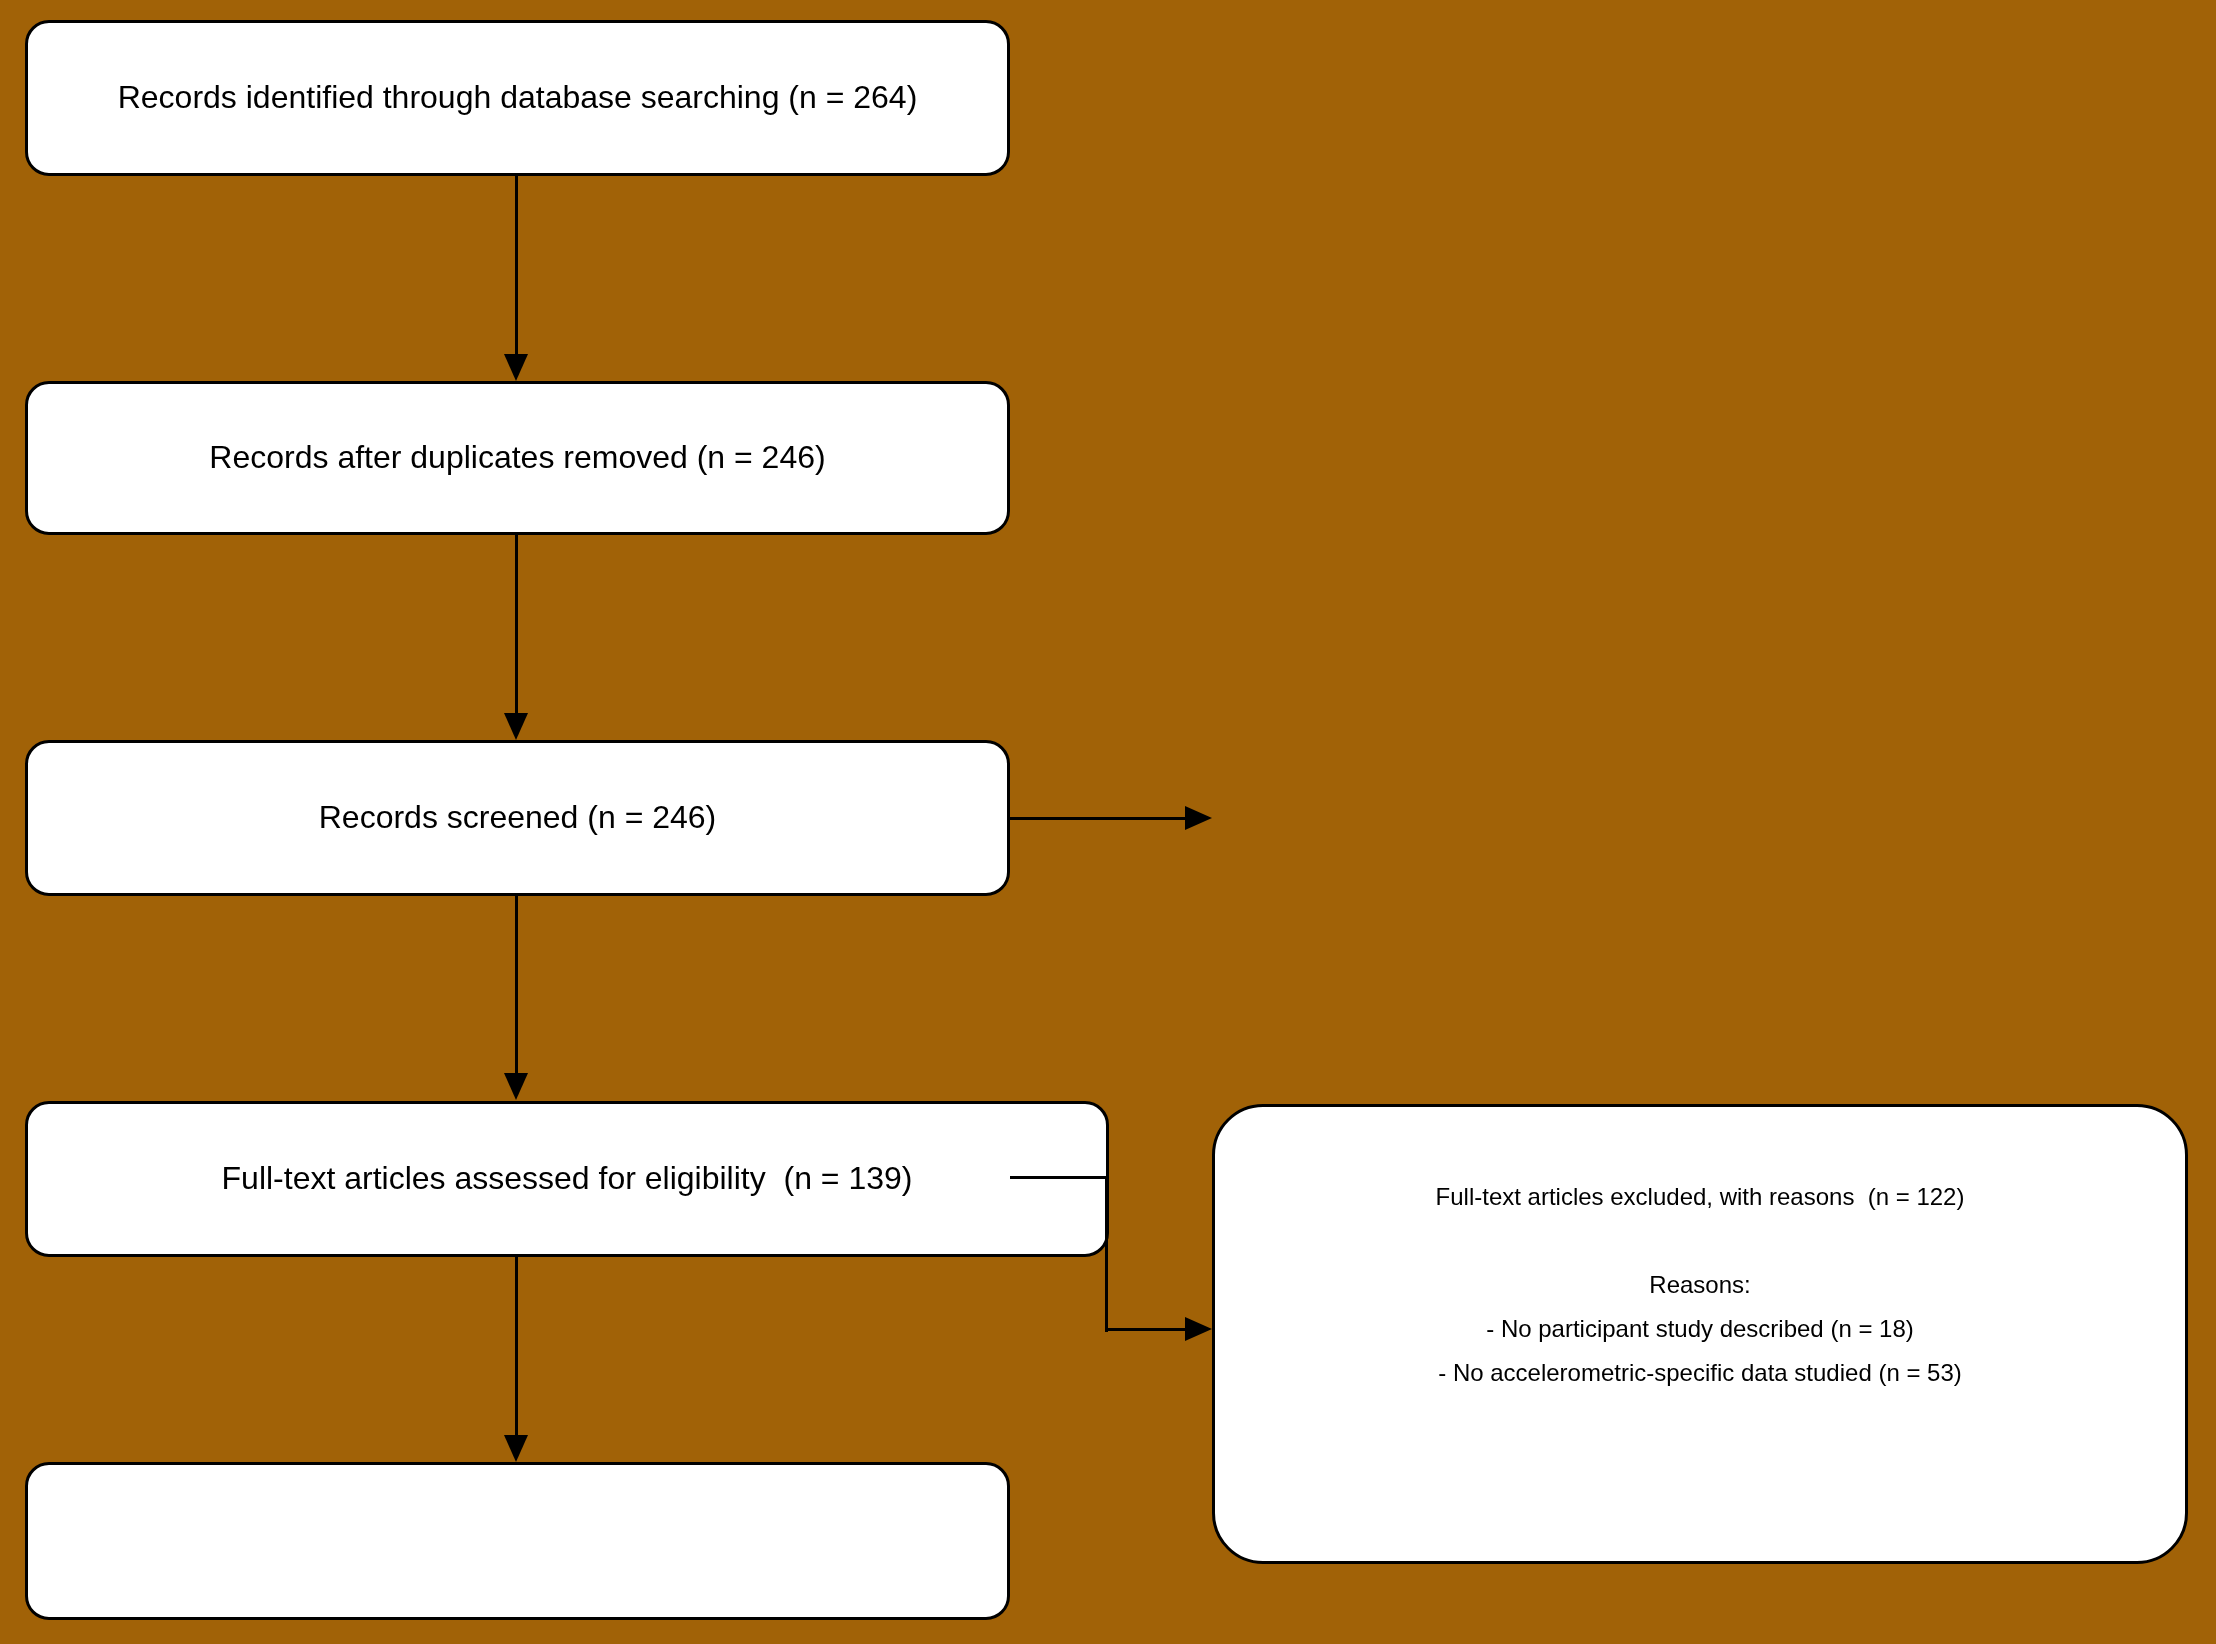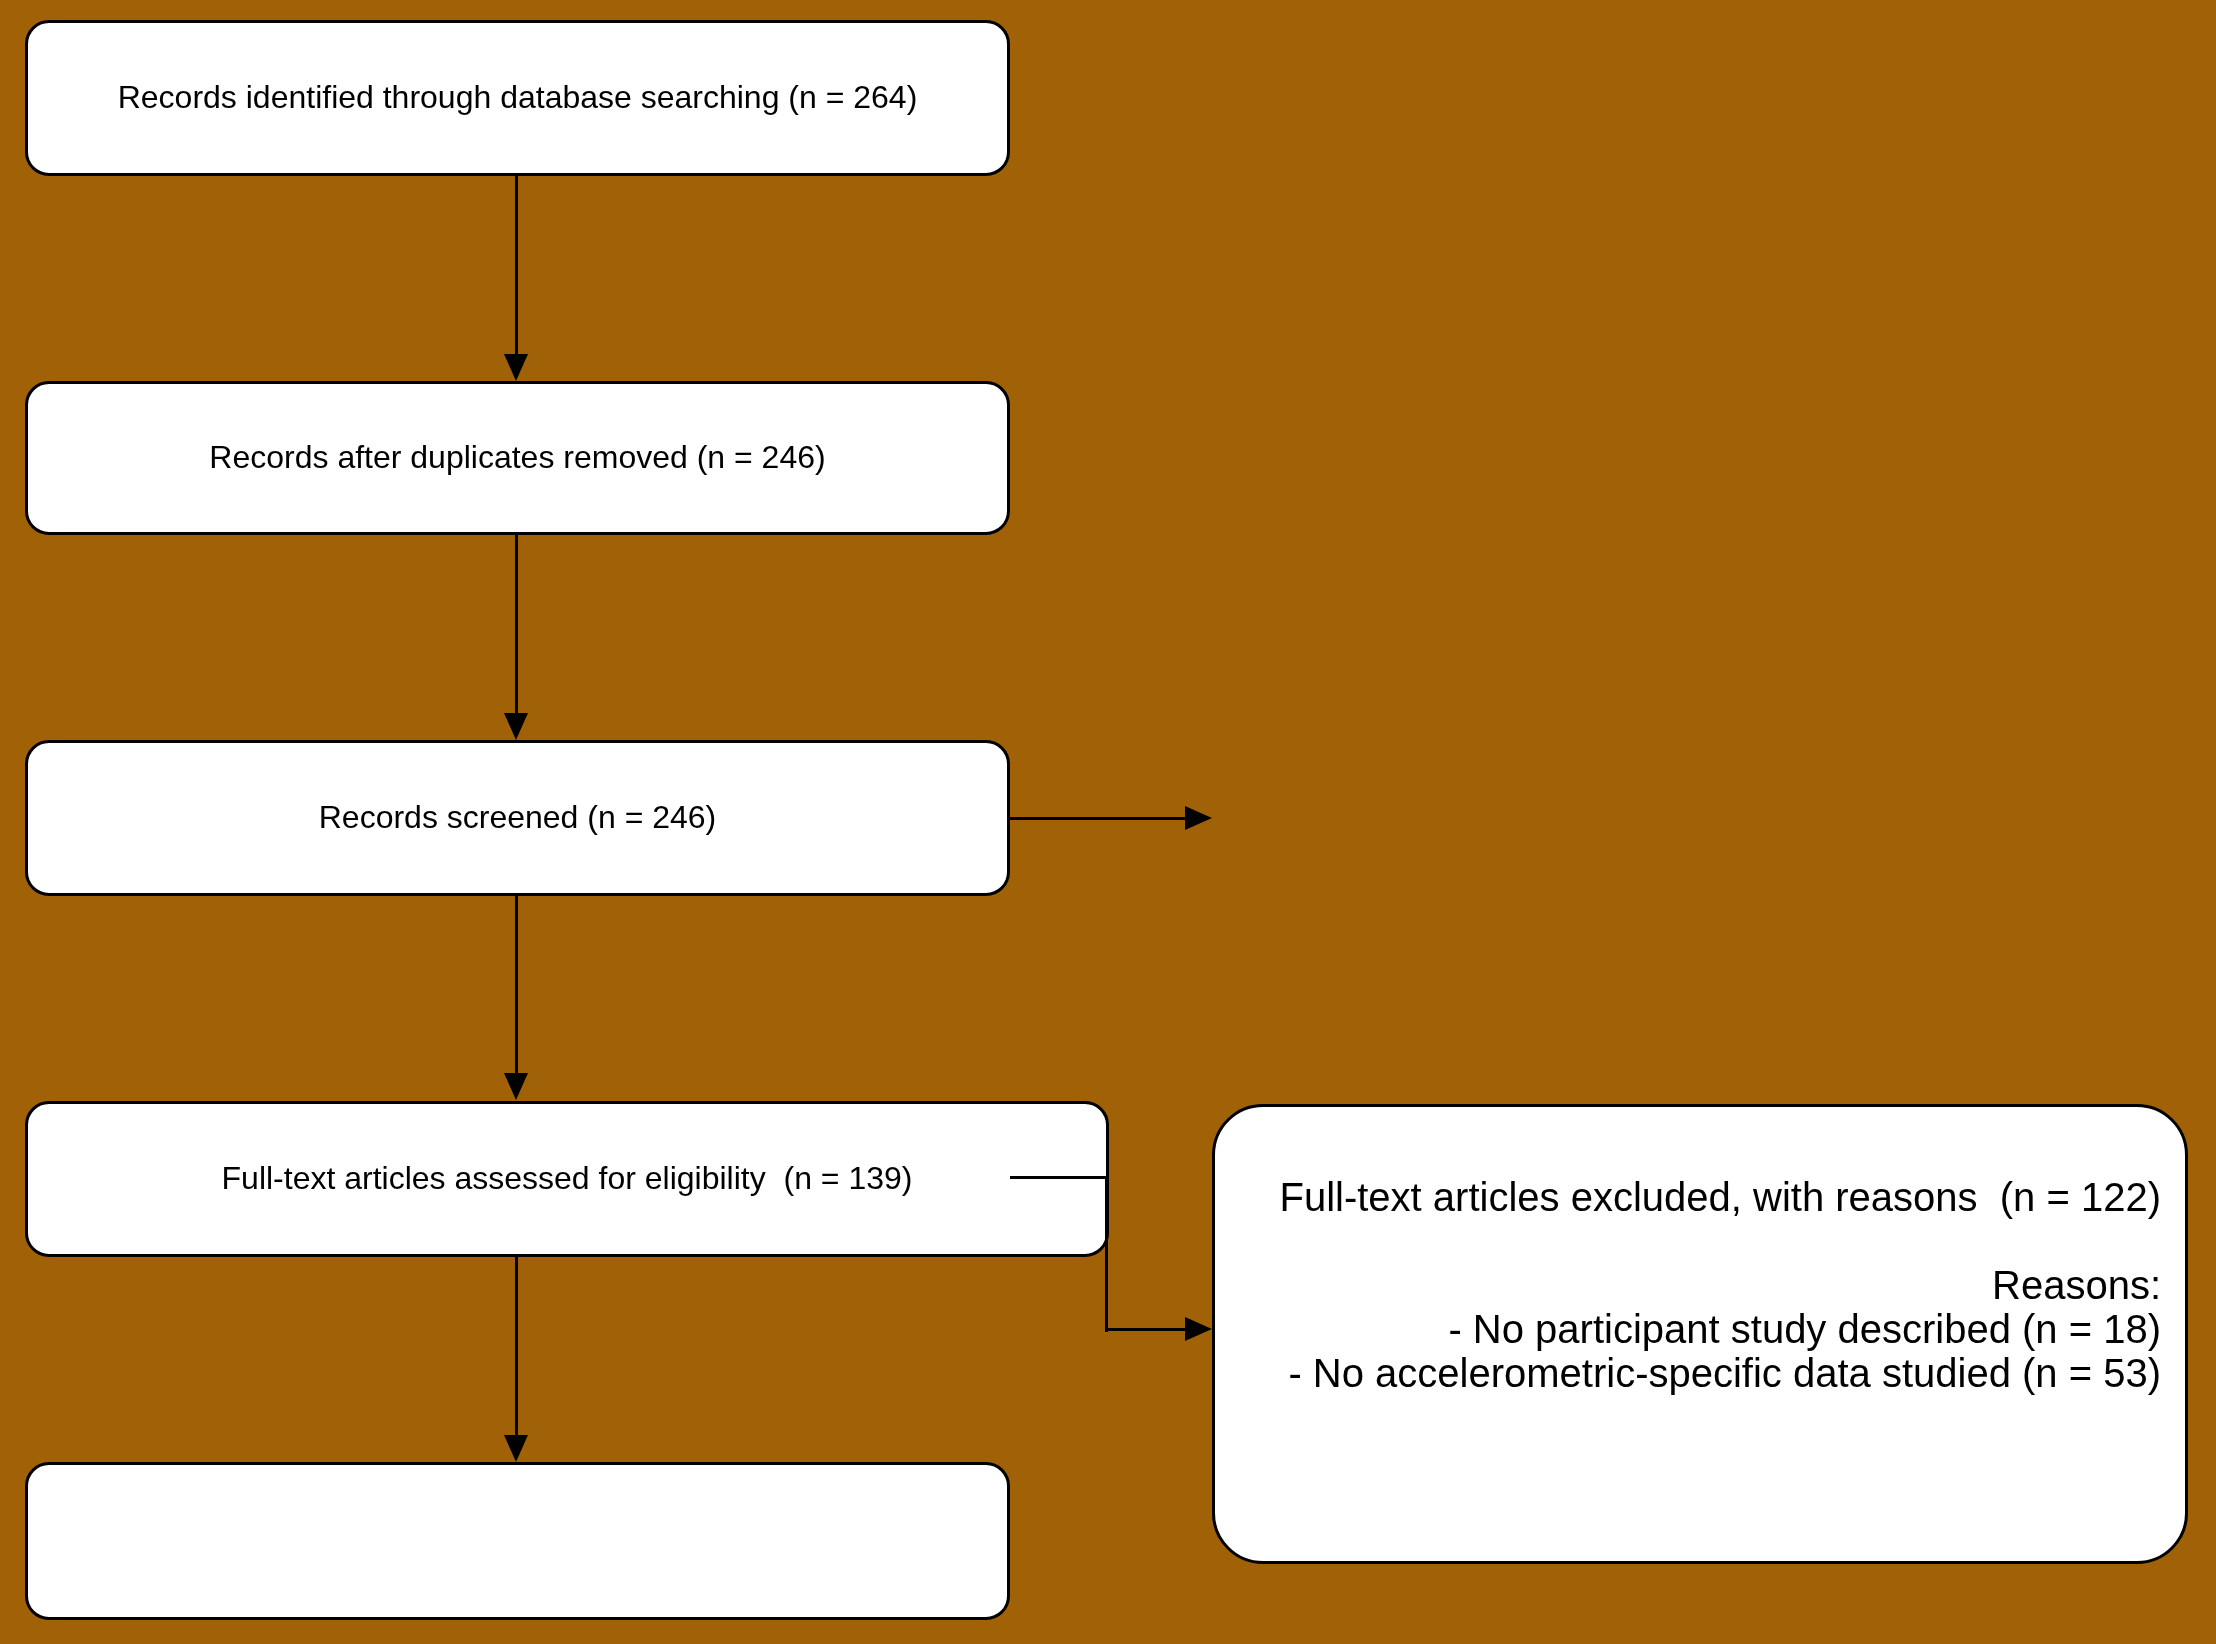--- a/index.html
+++ b/index.html
@@ -38,23 +38,23 @@
     padding: 0 24px;
   }
   .bb-content {
     box-sizing: border-box;
     padding-top: 68px;
     width: 100%;
   }
   .bb-line {
     min-height: 44px;
     line-height: 44px;
-    text-align: right;
+    text-align: center;
     white-space: pre-wrap;
-    font-size: 40px;
+    font-size: 24px;
   }
   .vline {
     position: absolute;
     width: 3px;
     background: #000000;
   }
   .hline {
     position: absolute;
     height: 3px;
     background: #000000;

